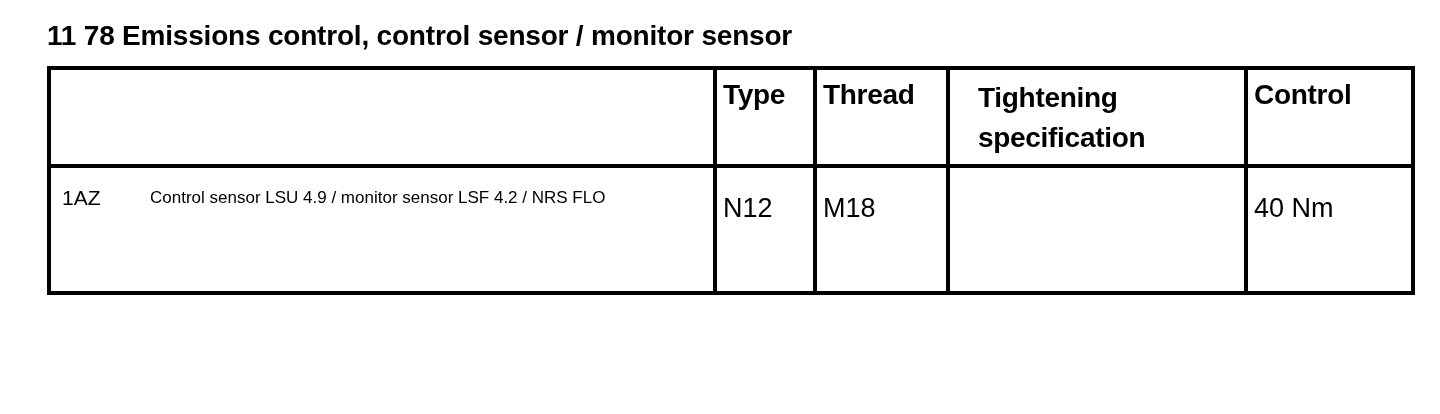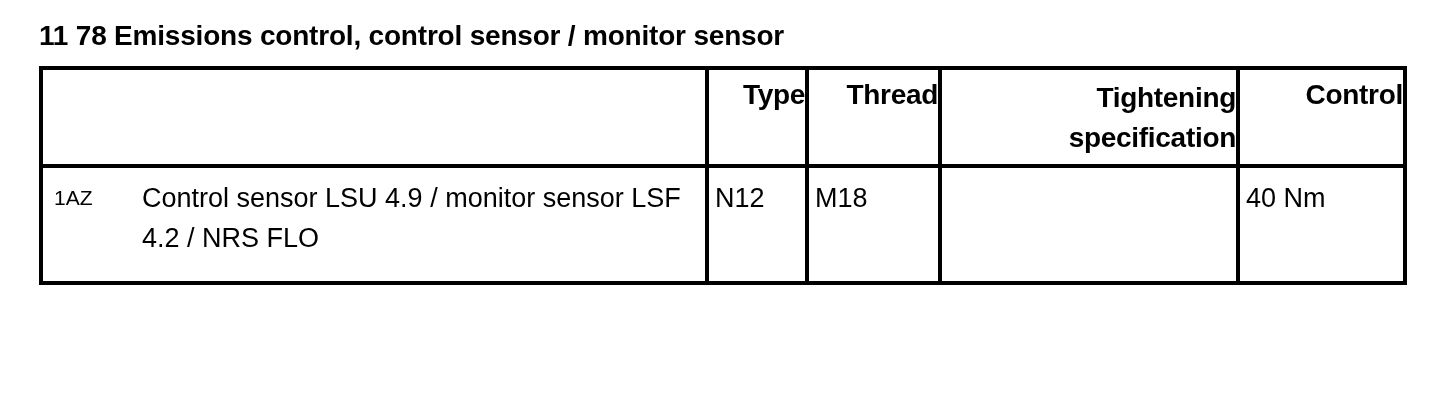--- a/index.html
+++ b/index.html
@@ -12,21 +12,21 @@
     height: 414px;
     position: relative;
     overflow: hidden;
     font-family: "Liberation Sans", sans-serif;
     color: #000000;
     -webkit-font-smoothing: none;
   }
 
   .page {
     position: absolute;
-    left: 8px;
+    left: 16px;
     top: 0;
     width: 1190px;
     height: 414px;
   }
 
   
   .doc-title {
     position: absolute;
     left: 31px;
     top: 20px;
@@ -64,55 +64,54 @@
 
   
   tr.header-row td { height: 94px; }
 
   .hdr-text {
     font-size: 28px;
     font-weight: bold;
     line-height: 34px;
     padding: 8px 0 0 6px;
     letter-spacing: -0.3px;
-    text-align: right;
   }
   .hdr-text.tight-hdr {
-    padding-left: 10px;
+    padding-left: 28px;
     line-height: 40px;
   }
 
   
   tr.data-row td { height: 103px; }
 
   .cell-pad {
     font-size: 27px;
     line-height: 40px;
-    padding: 10px 0 0 6px;
+    padding: 20px 0 0 6px;
   }
 
   
   .item-cell {
     position: relative;
     height: 103px;
   }
   .item-code {
     position: absolute;
     left: 11px;
     top: 10px;
     font-size: 21px;
     line-height: 40px;
     white-space: nowrap;
   }
   .item-desc {
     position: absolute;
     left: 99px;
     top: 10px;
     right: 6px;
-    font-size: 27px;
+    font-size: 17px;
     line-height: 40px;
   }
 
   .empty-cell { height: 103px; }
 </style>
 </head>
 <body>
 
 <div class="page">
 

